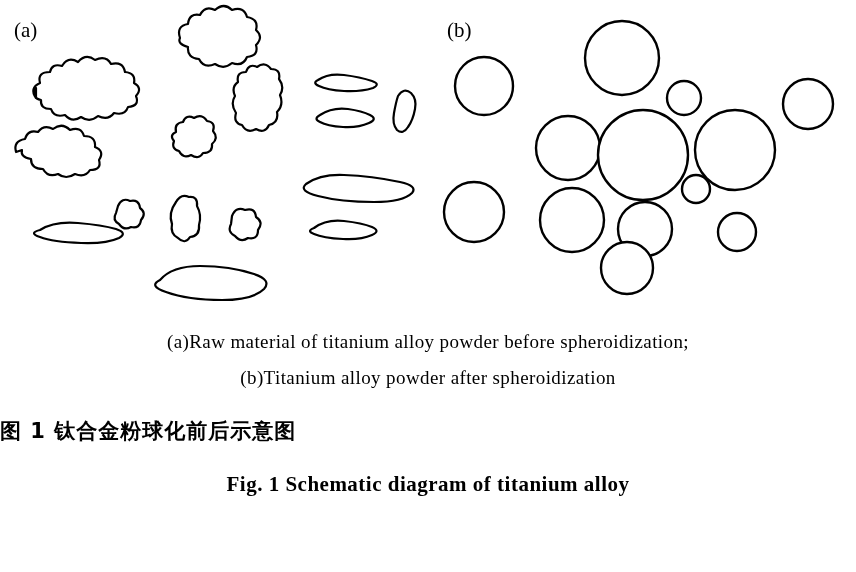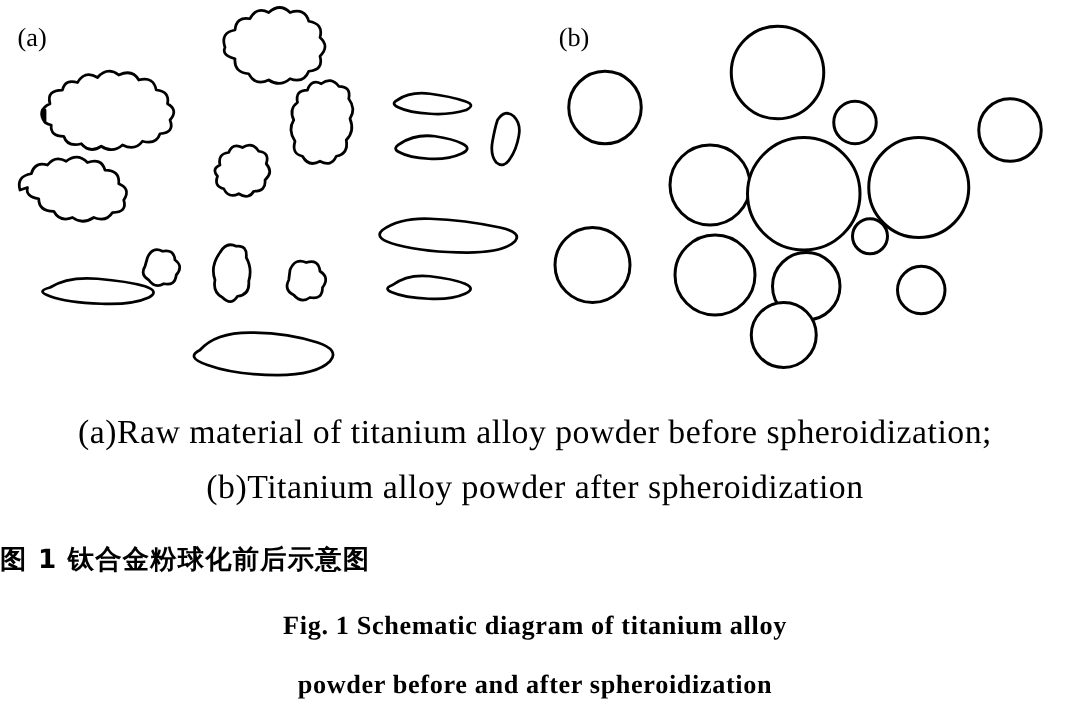--- a/index.html
+++ b/index.html
@@ -37,21 +37,21 @@
 
   #caption-block {
     position: absolute;
     left: 0;
     top: 322px;
     width: 856px;
   }
   .cap-line {
     text-align: center;
     font-family: "Liberation Serif", serif;
-    font-size: 27px;
+    font-size: 19px;
     color: #000;
     line-height: 1.0;
     letter-spacing: 0.4px;
     white-space: nowrap;
   }
   #cap-a { margin-top: 10px; }
   #cap-b { margin-top: 17px; }
 
   #title-cn {
     font-family: "DejaVu Sans", sans-serif;
@@ -144,14 +144,13 @@
 
   <div class="panel-label" id="label-a">(a)</div>
   <div class="panel-label" id="label-b">(b)</div>
 </div>
 
 <div id="caption-block">
   <div class="cap-line" id="cap-a">(a)Raw material of titanium alloy powder before spheroidization;</div>
   <div class="cap-line" id="cap-b">(b)Titanium alloy powder after spheroidization</div>
   <div id="title-cn">图 1   钛合金粉球化前后示意图</div>
   <div id="title-en-1">Fig. 1   Schematic diagram of titanium alloy</div>
-  <div id="title-en-2">powder before and after spheroidization</div>
 </div>
 
 </body></html>

